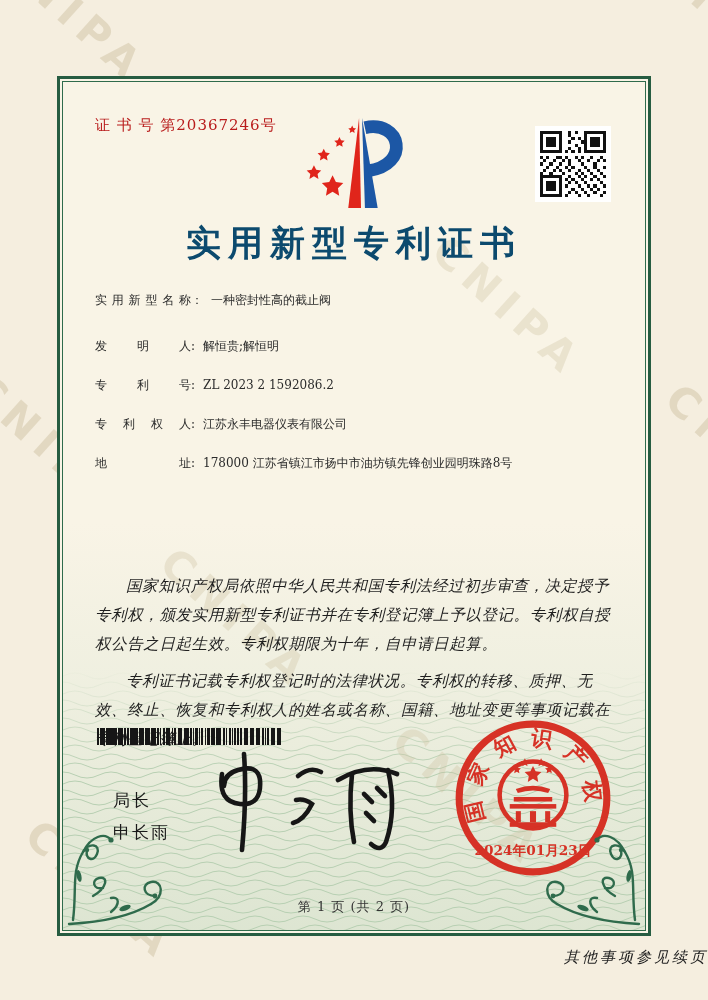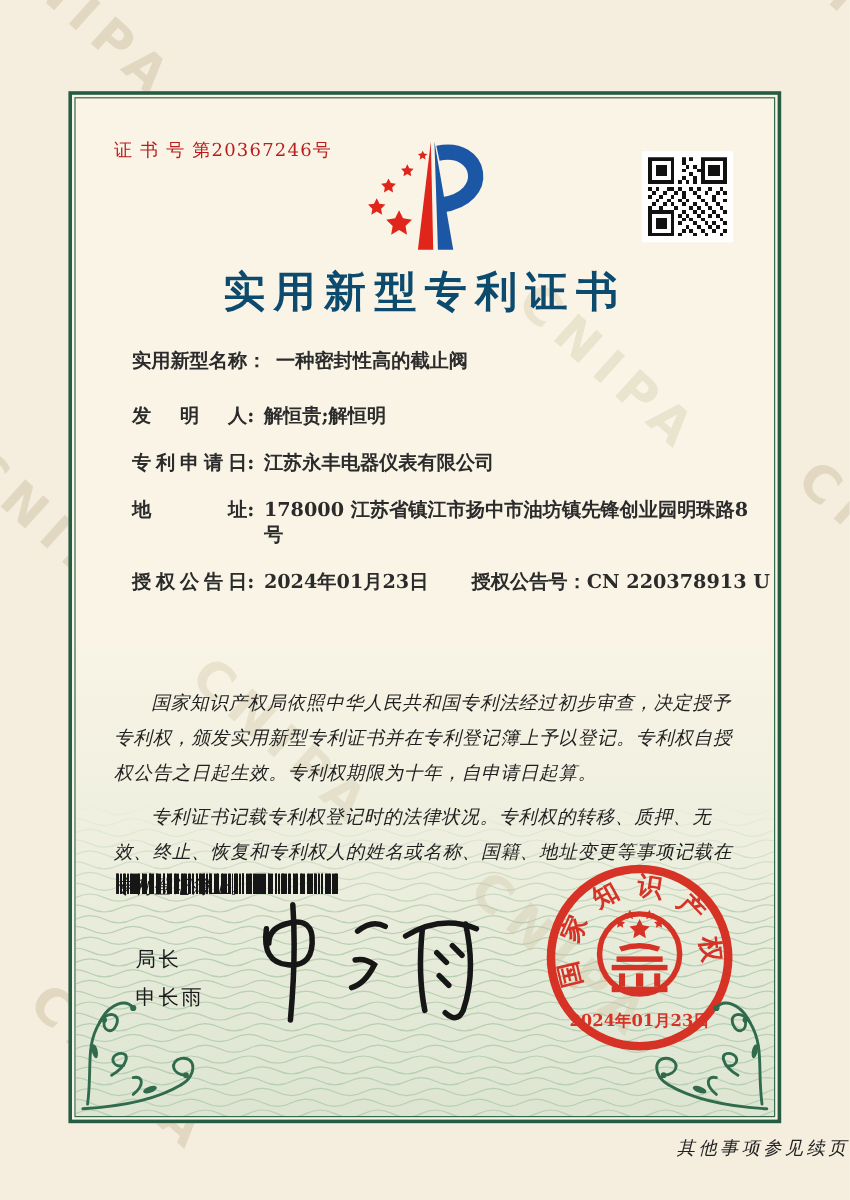--- a/index.html
+++ b/index.html
@@ -30,21 +30,21 @@
   .content{position:absolute;inset:0;z-index:1;color:#2b2b2b;}
 
   .cert-no{position:absolute;left:32px;top:34px;font-size:15px;color:#b91c1c;letter-spacing:1px;}
   .logo{position:absolute;left:240px;top:30px;width:118px;height:102px;}
   .qr{position:absolute;left:472px;top:44px;width:76px;height:76px;background:#fff;padding:5px;box-sizing:border-box;}
   .qr svg{display:block;width:100%;height:100%;}
 
   .title{position:absolute;left:0;top:138px;width:100%;text-align:center;
          font-size:35px;font-weight:700;letter-spacing:7px;color:#0c4a6e;}
 
-  .fields{position:absolute;left:47px;top:208px;width:520px;font-size:16px;line-height:21px;font-weight:bold;}
+  .fields{position:absolute;left:32px;top:208px;width:520px;font-size:12px;line-height:21px;}
   .frow{margin-bottom:18px;white-space:nowrap;}
   .frow.first{margin-bottom:25px;}
   .frow .lbl{display:inline-block;width:96px;text-align:justify;text-align-last:justify;vertical-align:top;}
   .frow .col{display:inline-block;margin-right:8px;vertical-align:top;}
   .frow .val{display:inline-block;max-width:404px;white-space:normal;vertical-align:top;}
   .pair2{margin-left:36px;}
 
   .paras{position:absolute;left:32px;top:490px;width:524px;font-size:15.5px;line-height:29px;
          font-style:italic;letter-spacing:.6px;color:#1f1f1f;}
   .paras p{margin:0 0 8px 0;text-indent:2em;}
@@ -185,27 +185,27 @@
         <div class="title">实用新型专利证书</div>
 
         <div class="fields">
           <div class="frow first">
             <span class="lbl">实用新型名称</span><span class="col">：</span><span class="val">一种密封性高的截止阀</span>
           </div>
           <div class="frow">
             <span class="lbl">发明人</span><span class="col">:</span><span class="val">解恒贵;解恒明</span>
           </div>
           <div class="frow">
-            <span class="lbl">专利申请日</span><span class="col">:</span><span class="val">江苏永丰电器仪表有限公司</span>
+            <span class="lbl">专利号</span><span class="col">:</span><span class="val">ZL 2023 2 1592086.2</span>
+          </div>
+          <div class="frow">
+            <span class="lbl">专利权人</span><span class="col">:</span><span class="val">江苏永丰电器仪表有限公司</span>
           </div>
           <div class="frow">
             <span class="lbl">地址</span><span class="col">:</span><span class="val">178000 江苏省镇江市扬中市油坊镇先锋创业园明珠路8号</span>
-          </div>
-          <div class="frow">
-            <span class="lbl">授权公告日</span><span class="col">:</span><span class="val">2024年01月23日</span><span class="pair2"><span>授权公告号</span><span>：</span><span>CN 220378913 U</span></span>
           </div>
         </div>
 
         <div class="paras">
           <p>国家知识产权局依照中华人民共和国专利法经过初步审查，决定授予专利权，颁发实用新型专利证书并在专利登记簿上予以登记。专利权自授权公告之日起生效。专利权期限为十年，自申请日起算。</p>
           <p>专利证书记载专利权登记时的法律状况。专利权的转移、质押、无效、终止、恢复和专利权人的姓名或名称、国籍、地址变更等事项记载在专利登记簿上。</p>
         </div>
 
         <div class="barcode"></div>
 
@@ -249,18 +249,19 @@
             <rect x="66" y="84" width="38" height="4.5"></rect>
             <rect x="62" y="91" width="46" height="4.5"></rect>
             <rect x="68" y="98" width="5" height="11"></rect>
             <rect x="82" y="98" width="6" height="11"></rect>
             <rect x="97" y="98" width="5" height="11"></rect>
             <rect x="62" y="109" width="46" height="4.5"></rect>
           </g>
           <text x="85" y="141" text-anchor="middle" font-size="13.5" font-weight="bold" fill="#d6291d" font-family="DejaVu Serif, serif">2024年01月23日</text>
         </svg>
 
+        <div class="page-ind">第 1 页 (共 2 页)</div>
       </div>
     </div>
   </div>
 
   <div class="cont-note">其他事项参见续页</div>
 </div>
 
 </body></html>

